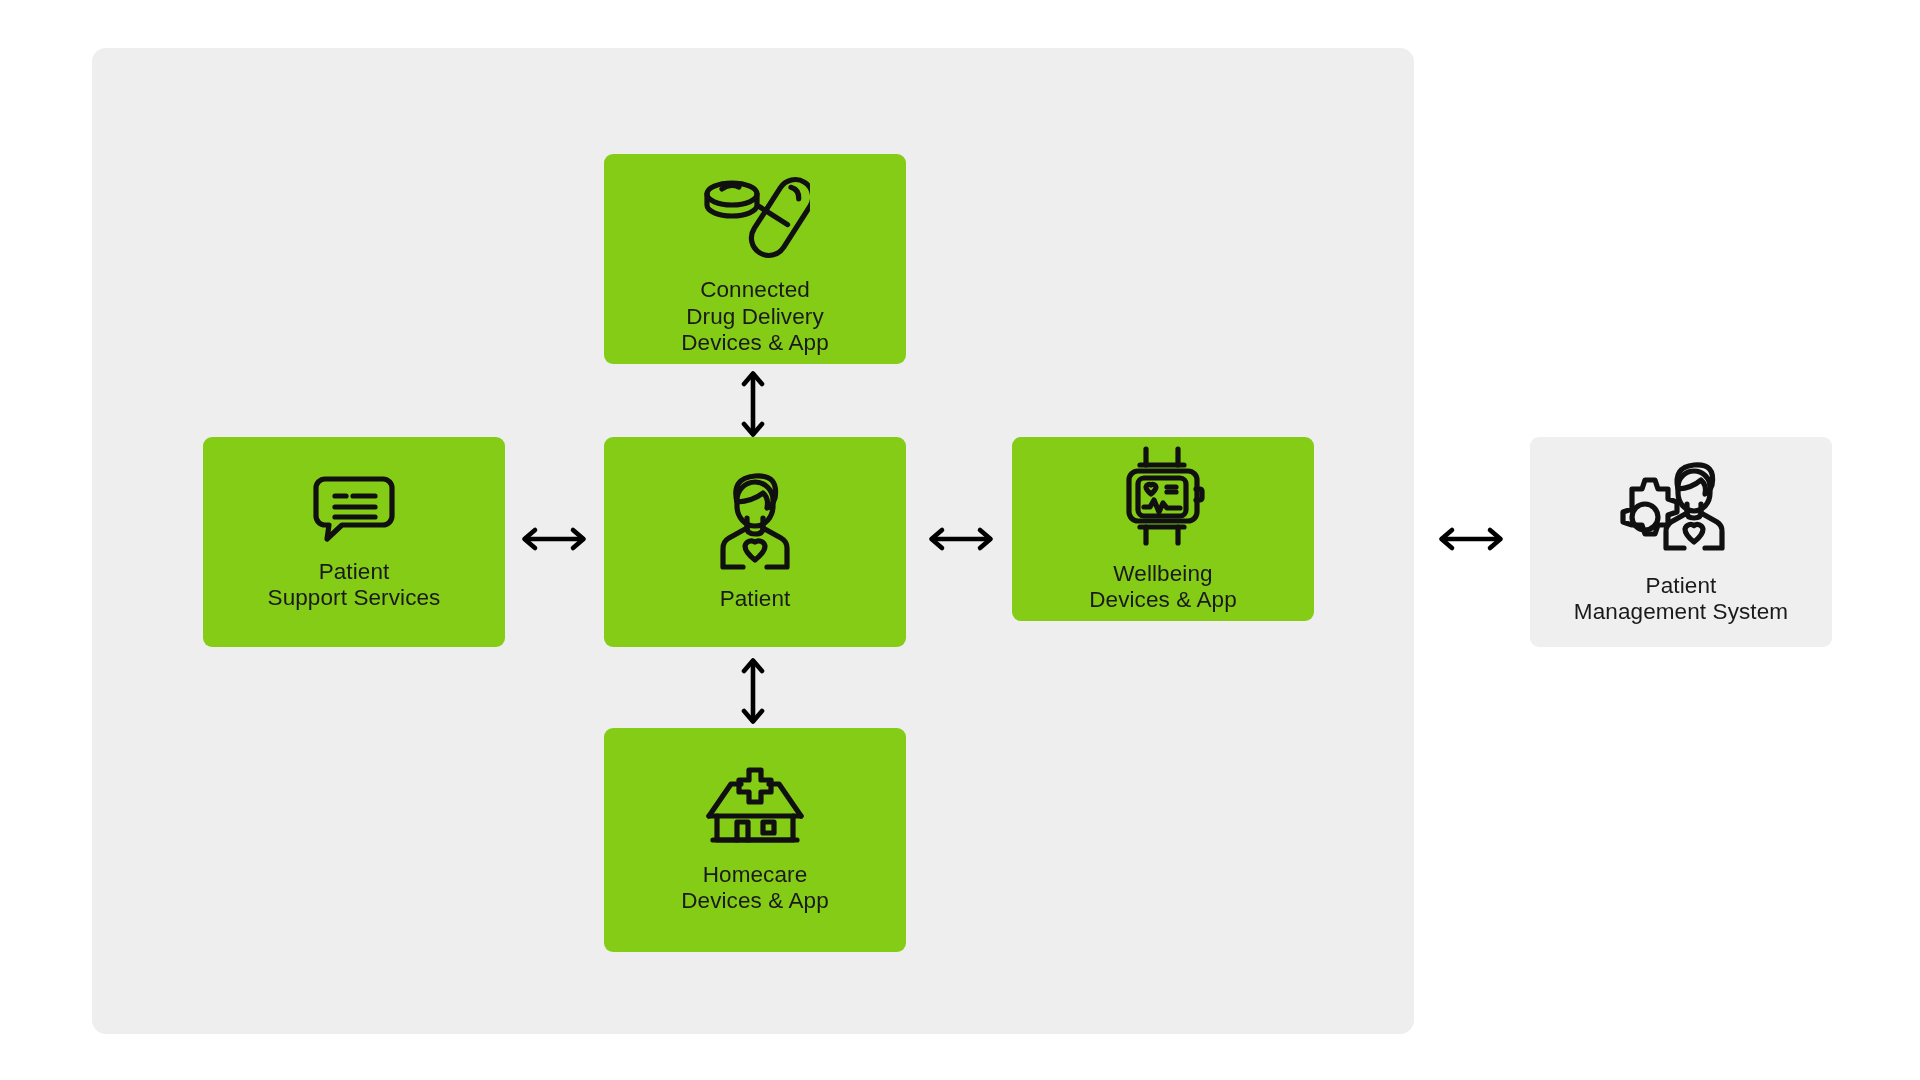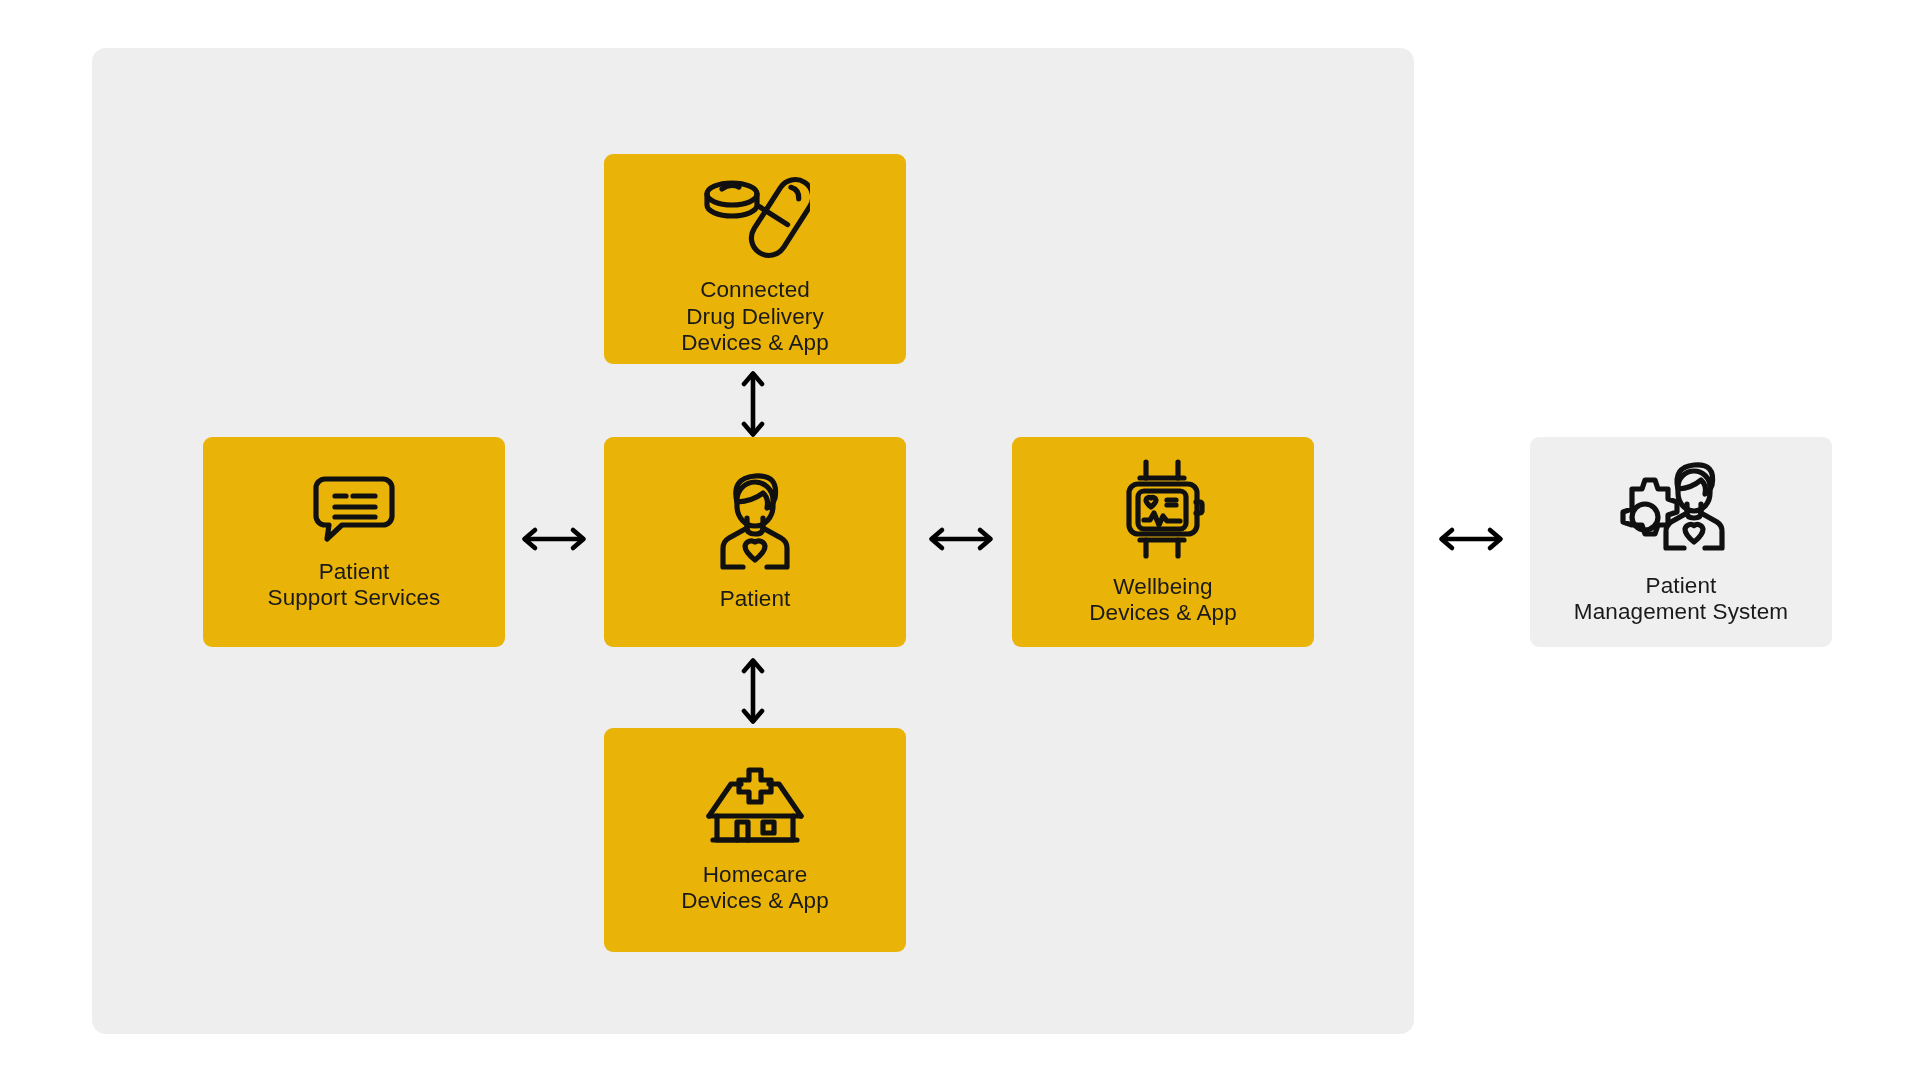--- a/index.html
+++ b/index.html
@@ -23,21 +23,21 @@
     top: 48px;
     width: 1322px;
     height: 986px;
     background: #eeeeee;
     border-radius: 14px;
   }
 
   
   .node-card {
     position: absolute;
-    background: #eab308;
+    background: #84cc16;
     border-radius: 9px;
     display: flex;
     flex-direction: column;
     align-items: center;
     justify-content: center;
     box-sizing: border-box;
   }
   .node-card.grey {
     background: #efefef;
   }
@@ -70,21 +70,21 @@
     left: 604px; top: 154px; width: 302px; height: 210px;
     padding-top: 6px;
   }
   #card-support-services {
     left: 203px; top: 437px; width: 302px; height: 210px;
   }
   #card-patient {
     left: 604px; top: 437px; width: 302px; height: 210px;
   }
   #card-wellbeing {
-    left: 1012px; top: 437px; width: 302px; height: 210px;
+    left: 1012px; top: 437px; width: 302px; height: 184px;
   }
   #card-homecare {
     left: 604px; top: 728px; width: 302px; height: 224px;
   }
   #card-pms {
     left: 1530px; top: 437px; width: 302px; height: 210px;
   }
 
   
   .arrow {

